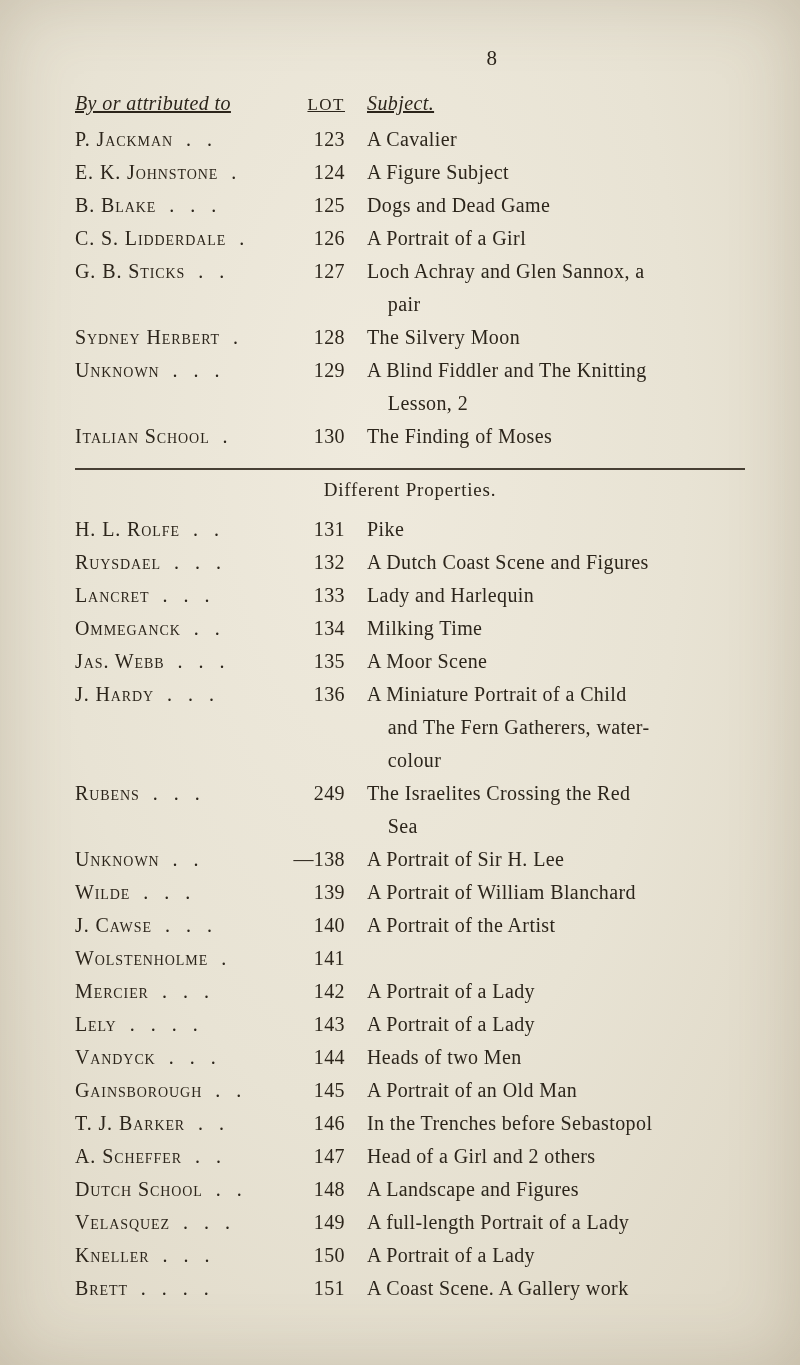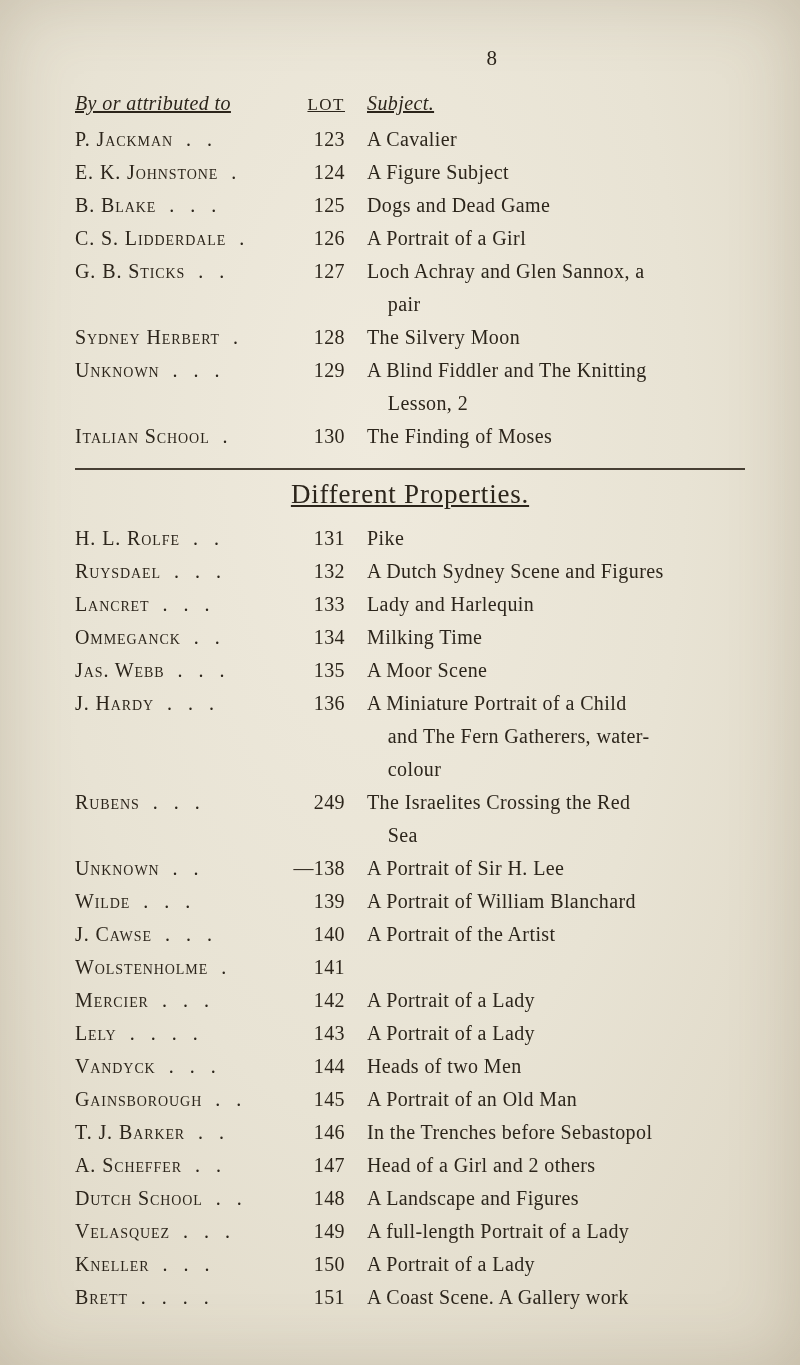--- a/index.html
+++ b/index.html
@@ -59,24 +59,23 @@
     padding-left: 22px;
     white-space: pre-line;
   }
   .rule {
     border: none;
     border-top: 2px solid rgba(42, 34, 24, 0.85);
     margin: 15px 0 9px 0;
   }
   .divider-title {
     text-align: center;
-    font-size: 27px;
+    font-size: 19px;
     letter-spacing: 0.8px;
     margin: 4px 0 12px 0;
-    text-decoration: underline;
   }
 </style>
 </head>
 <body>
 
 <div class="page">
 
   <div class="page-number">8</div>
 
   <div class="row header-row">
@@ -136,21 +135,21 @@
 
   <div>
       <div class="row">
         <span class="namedots"><span class="artist">H. L. Rolfe</span><span class="dots">. .</span></span>
         <span class="lot">131</span>
         <span class="subject">Pike</span>
       </div>
       <div class="row">
         <span class="namedots"><span class="artist">Ruysdael</span><span class="dots">. . .</span></span>
         <span class="lot">132</span>
-        <span class="subject">A Dutch Sydney Scene and Figures</span>
+        <span class="subject">A Dutch Coast Scene and Figures</span>
       </div>
       <div class="row">
         <span class="namedots"><span class="artist">Lancret</span><span class="dots">. . .</span></span>
         <span class="lot">133</span>
         <span class="subject">Lady and Harlequin</span>
       </div>
       <div class="row">
         <span class="namedots"><span class="artist">Ommeganck</span><span class="dots">. .</span></span>
         <span class="lot">134</span>
         <span class="subject">Milking Time</span>

